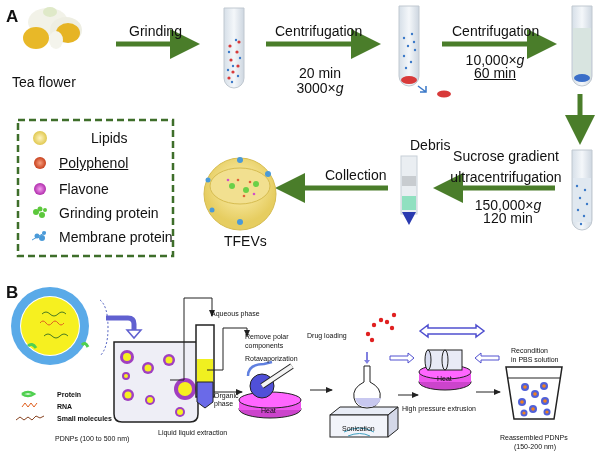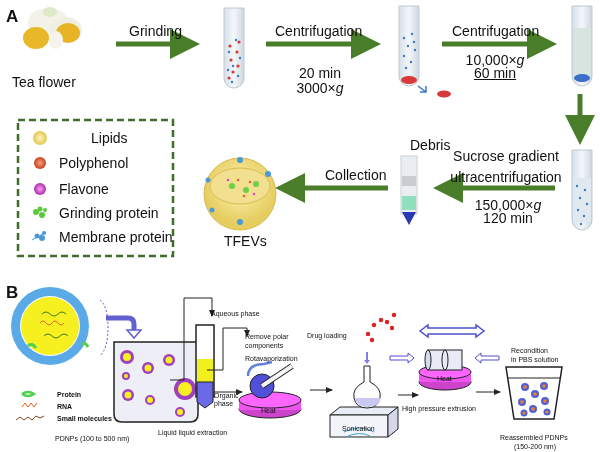--- a/index.html
+++ b/index.html
@@ -306,21 +306,21 @@
 <div class="lbl c" style="left:460px;top:67px;width:70px;text-decoration:underline;">60 min</div>
 <div class="lbl" style="left:410px;top:104px;margin-top:35px;">Debris</div>
 <div class="lbl c" style="left:446px;top:150px;width:120px;">Sucrose gradient</div>
 <div class="lbl c" style="left:446px;top:171px;width:120px;">ultracentrifugation</div>
 <div class="lbl c" style="left:468px;top:199px;width:80px;"><span>150,000×</span><span class="it">g</span></div>
 <div class="lbl c" style="left:468px;top:212px;width:80px;">120 min</div>
 <div class="lbl" style="left:325px;top:169px;">Collection</div>
 <div class="lbl" style="left:224px;top:235px;">TFEVs</div>
 
 <div class="lbl" style="left:59px;top:132px;margin-left:32px;">Lipids</div>
-<div class="lbl" style="left:59px;top:157px;">Polyphenol</div>
+<div class="lbl" style="left:59px;top:157px;text-decoration:underline;">Polyphenol</div>
 <div class="lbl" style="left:59px;top:183px;">Flavone</div>
 <div class="lbl" style="left:59px;top:207px;">Grinding protein</div>
 <div class="lbl" style="left:59px;top:231px;">Membrane protein</div>
 
 <div class="panel-letter" style="left:6px;top:283px;">B</div>
 <div class="lbl smallb" style="left:57px;top:390px;">Protein</div>
 <div class="lbl smallb" style="left:57px;top:402px;">RNA</div>
 <div class="lbl smallb" style="left:57px;top:414px;">Small molecules</div>
 <div class="lbl small" style="left:55px;top:434px;">PDNPs (100 to 500 nm)</div>
 <div class="lbl small" style="left:158px;top:428px;">Liquid liquid extraction</div>

